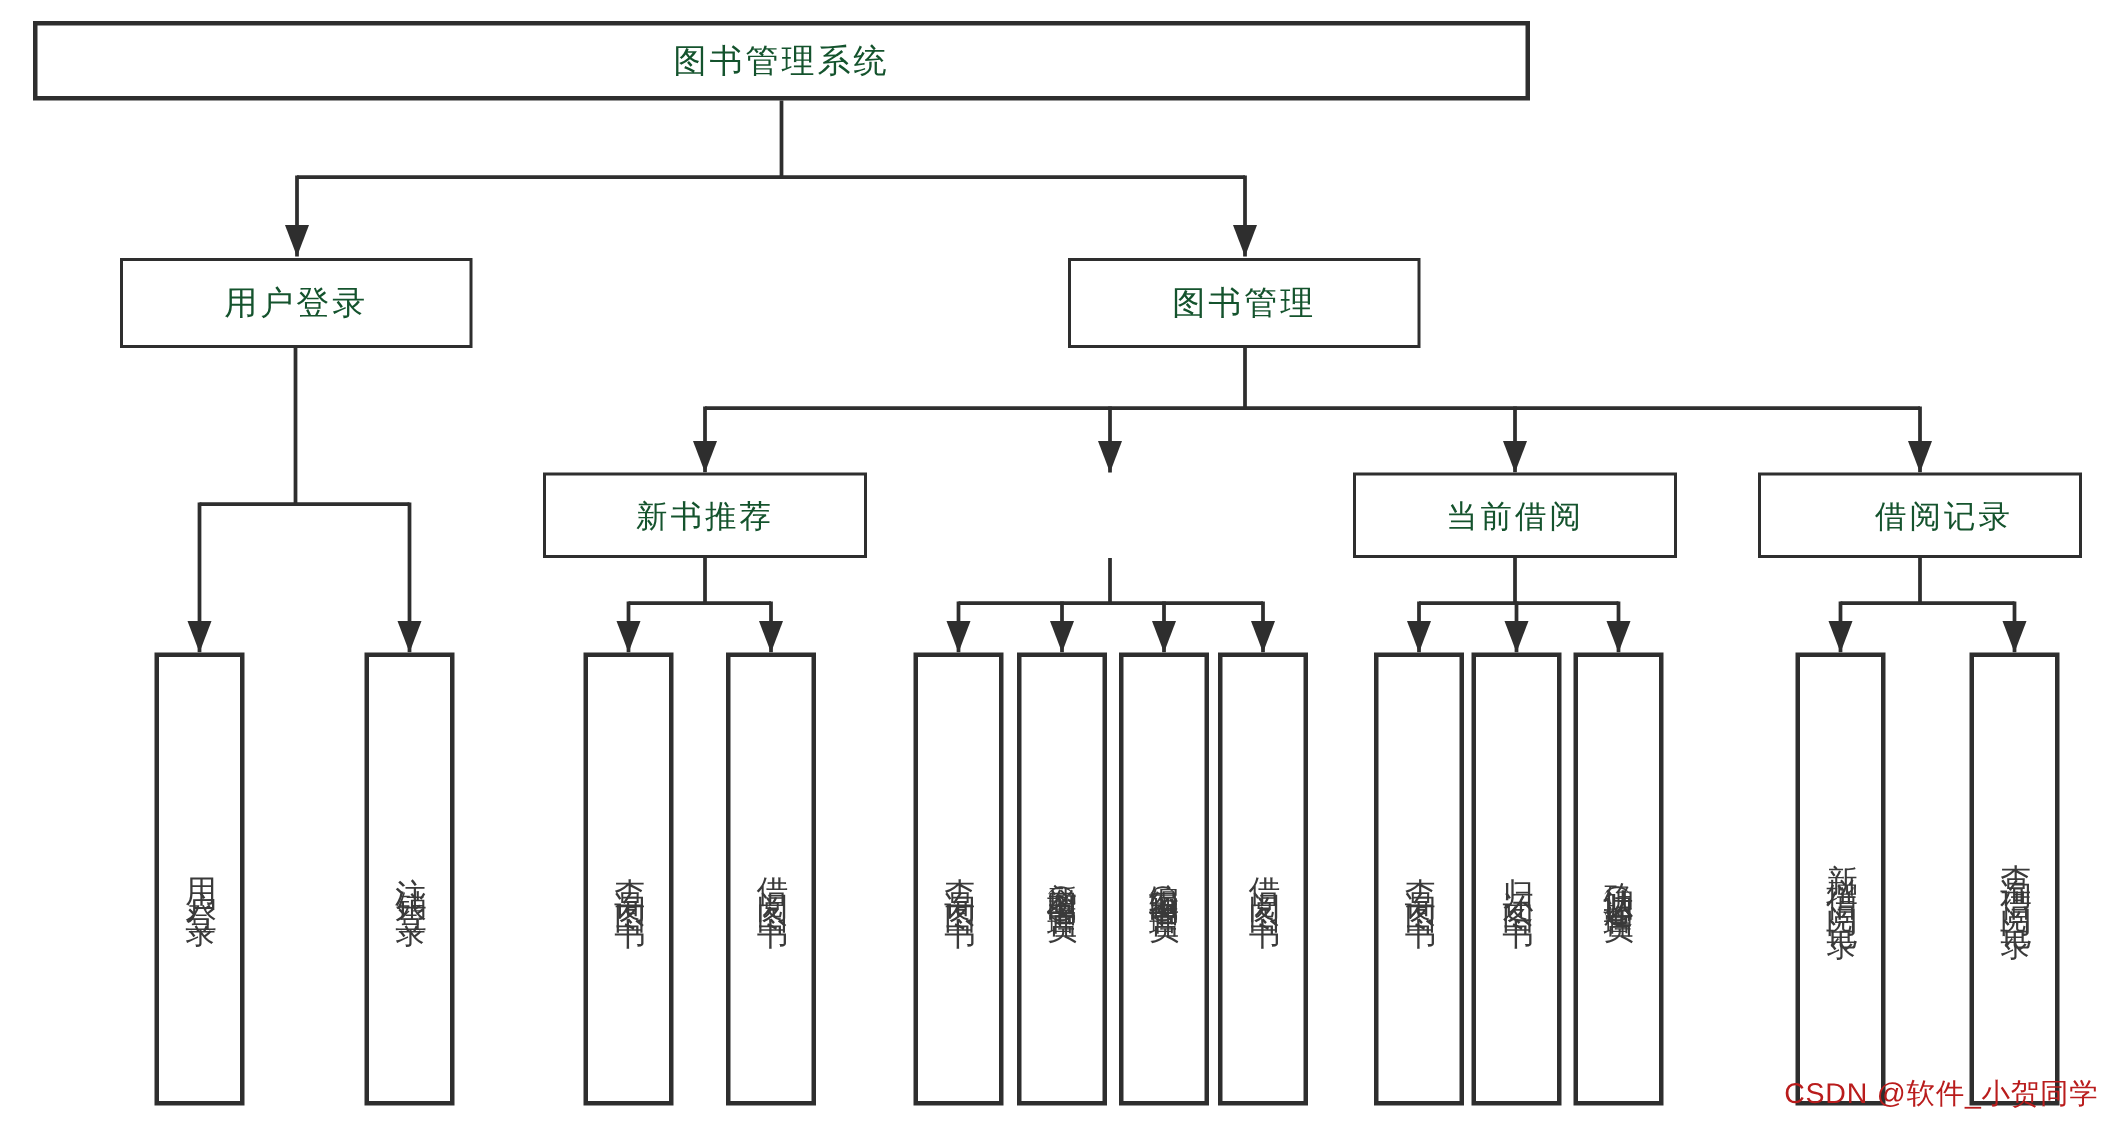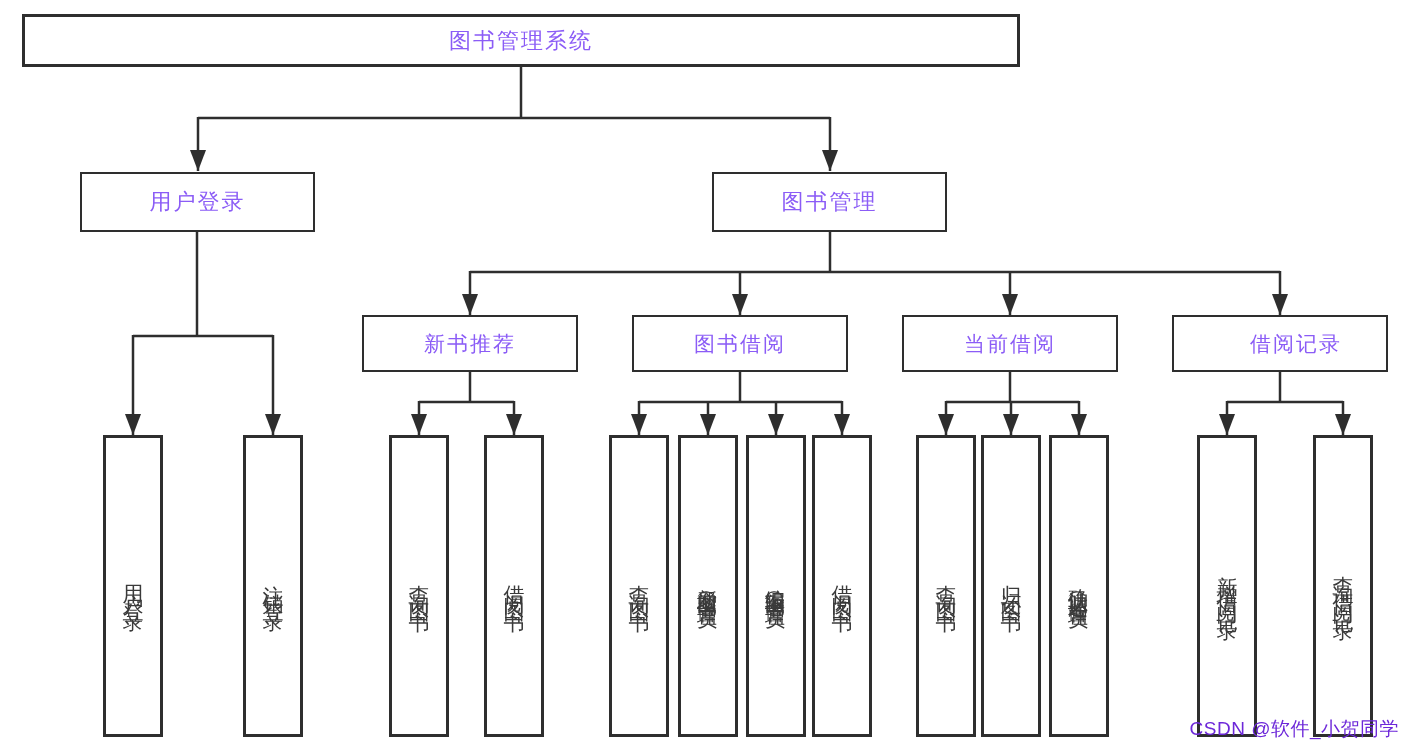--- a/index.html
+++ b/index.html
@@ -4,38 +4,38 @@
 <style>
   html,body{margin:0;padding:0;background:#ffffff;}
   .canvas{
     position:relative;width:1405px;height:747px;background:#ffffff;overflow:hidden;
     font-family:"Liberation Sans", sans-serif;
   }
   .wires{position:absolute;left:0;top:0;width:1405px;height:747px;}
   .hbox{
     position:absolute;box-sizing:border-box;border:2.5px solid #2e2e2e;background:#ffffff;
     display:flex;align-items:center;justify-content:center;
-    font-size:22px;color:#8b5cf6;letter-spacing:2px;white-space:nowrap;z-index:2;
+    font-size:22px;color:#14532d;letter-spacing:2px;white-space:nowrap;z-index:2;
   }
   .root{left:22px;top:14px;width:998px;height:53px;border-width:3px;}
   .lv2{top:172px;width:235px;height:60px;}
   .lv3{top:315px;width:216px;height:57px;font-size:21px;font-family:Liberation Serif, serif;}
   .leaf{
     position:absolute;top:435px;width:60px;height:302px;box-sizing:border-box;
     border:3px solid #2e2e2e;background:#ffffff;
     display:flex;align-items:center;justify-content:center;z-index:2;
   }
   .leaf span{
     writing-mode:vertical-rl;text-orientation:mixed;
     font-size:21px;letter-spacing:9px;color:#3a3a3a;white-space:nowrap;
   }
   .leaf.long span{font-size:20px;letter-spacing:3px;}
   .watermark{
     position:absolute;right:6px;bottom:5px;z-index:3;
-    font-size:19px;letter-spacing:.5px;color:#6d28d9;
+    font-size:19px;letter-spacing:.5px;color:#b91c1c;
   }
 </style>
 </head>
 <body>
 
 <div class="canvas">
 
   <svg class="wires" viewBox="0 0 1405 747" xmlns="http://www.w3.org/2000/svg">
     <defs>
       <marker id="ah" markerUnits="userSpaceOnUse" markerWidth="22.5" markerHeight="18" refX="21" refY="0" orient="auto" viewBox="-0.5 -9 22.5 18">
@@ -85,21 +85,20 @@
       <path d="M1343,401 V435" marker-end="url(#ah)"></path>
     </g>
   </svg>
 
   <div class="hbox root">图书管理系统</div>
 
   <div class="hbox lv2" style="left:80px;">用户登录</div>
   <div class="hbox lv2" style="left:712px;">图书管理</div>
 
   <div class="hbox lv3" style="left:362px;">新书推荐</div>
-  <div class="hbox lv3" style="left:632px;">图书借阅</div>
   <div class="hbox lv3" style="left:902px;text-align:center;">当前借阅</div>
   <div class="hbox lv3" style="left:1172px;padding-left:32px;">借阅记录</div>
 
   <div class="leaf" style="left:103px;">
     <span>用户登录</span>
     </div>
   <div class="leaf" style="left:243px;">
     <span>注销登录</span>
     </div>
 

